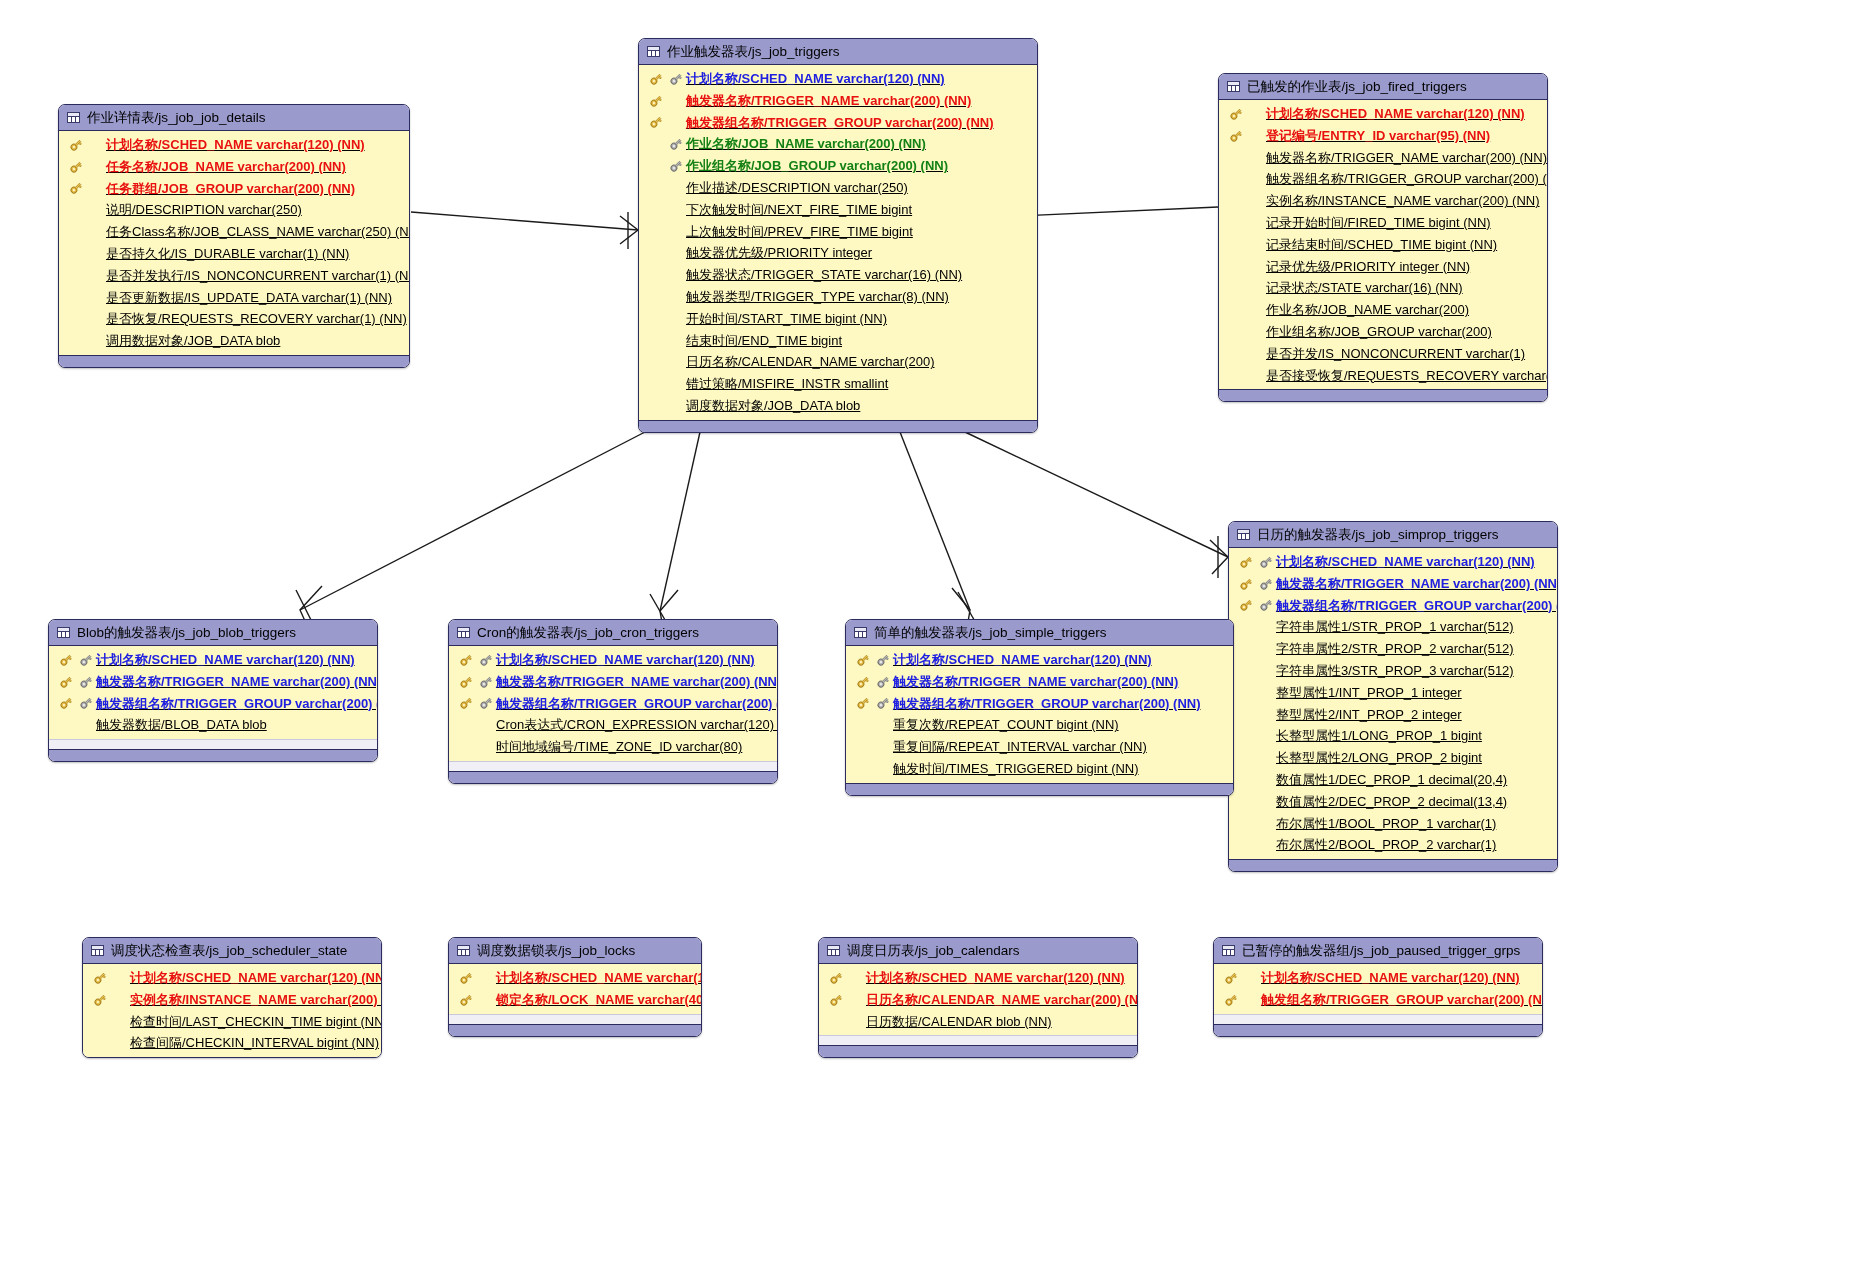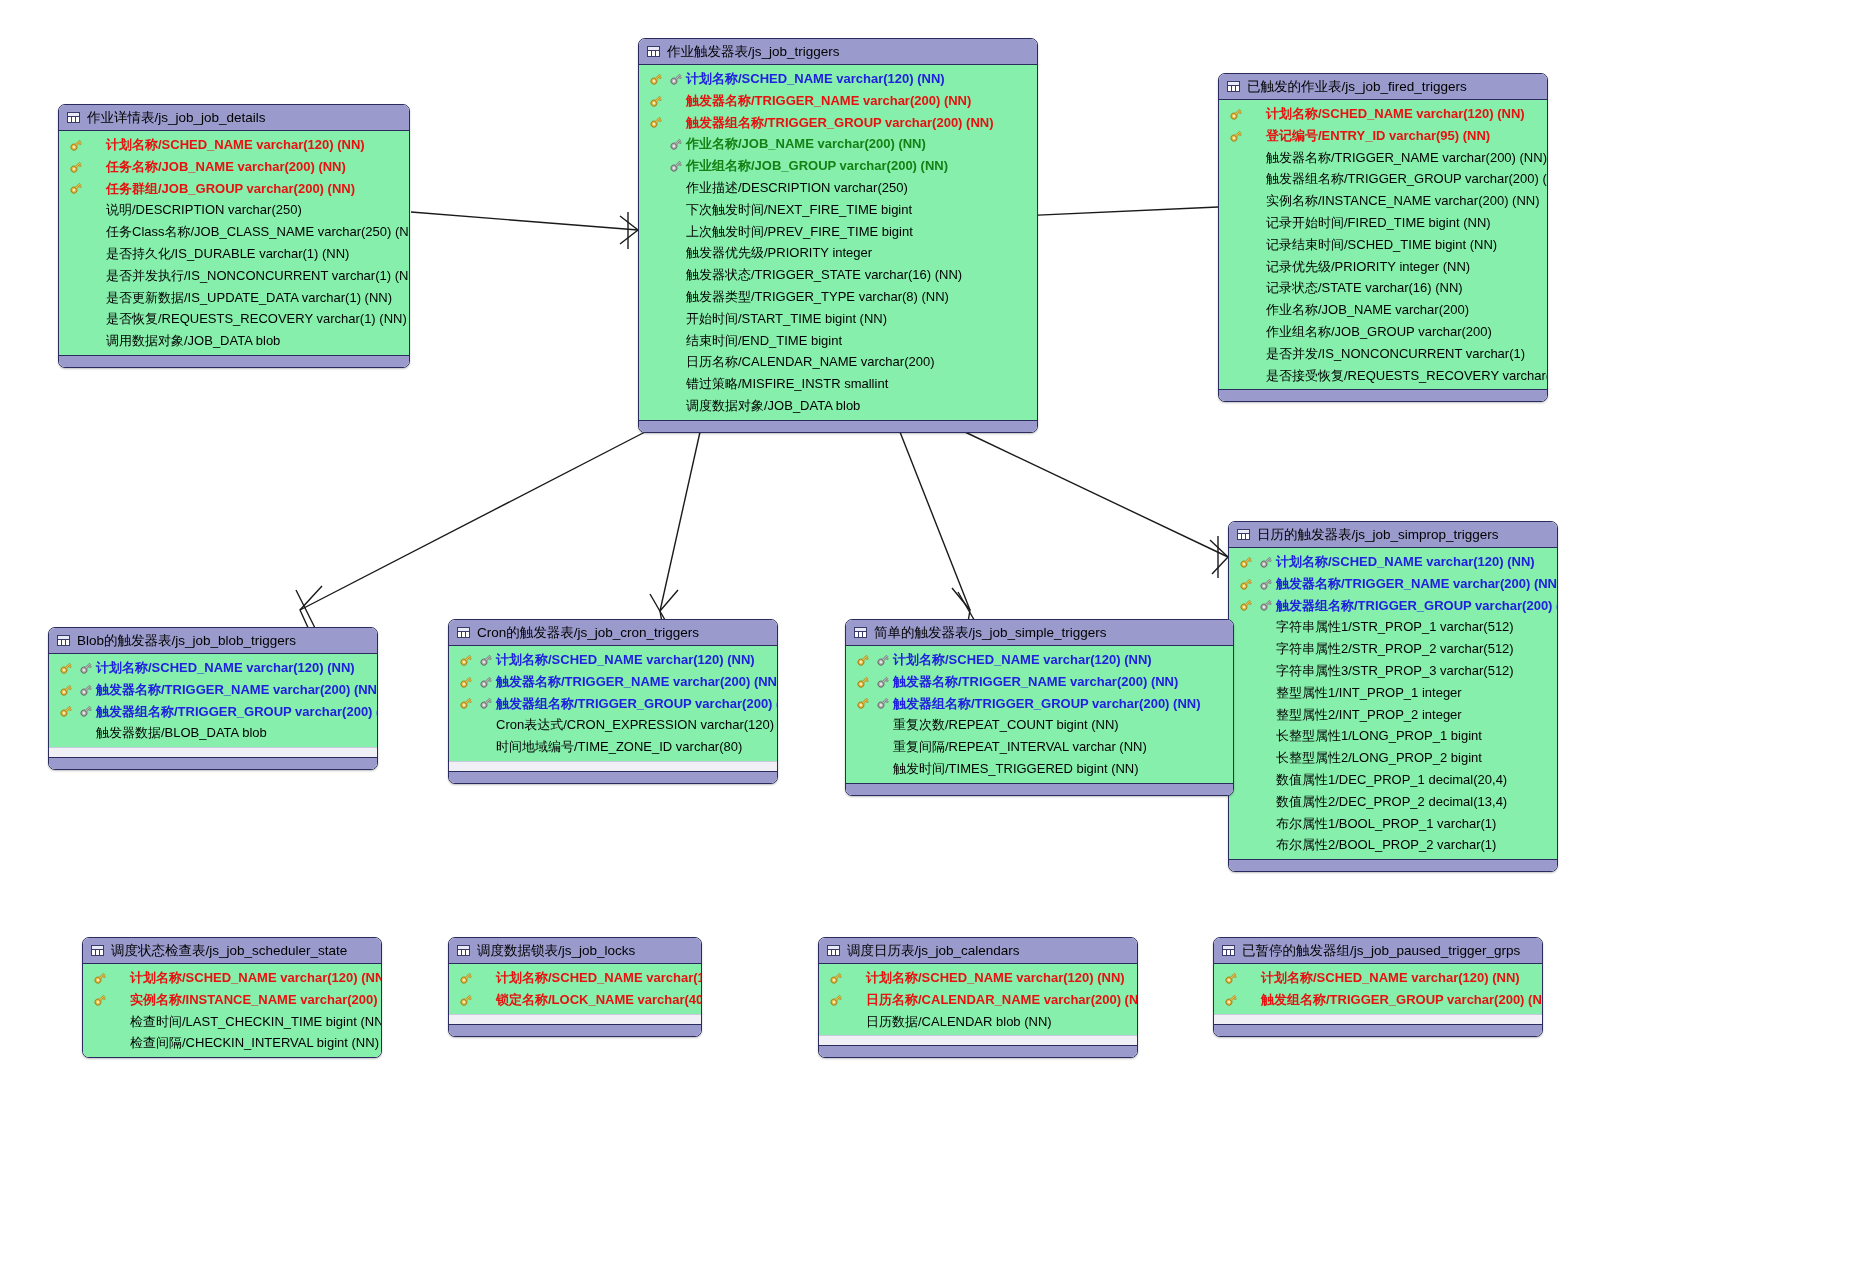--- a/index.html
+++ b/index.html
@@ -41,22 +41,23 @@
     position:relative;
     box-sizing:border-box;
   }
   .tbl-icon:after{
     content:"";position:absolute;left:3px;top:3px;bottom:0;width:1px;background:#3a3a6a;
   }
   .tbl-icon:before{
     content:"";position:absolute;left:7px;top:3px;bottom:0;width:1px;background:#3a3a6a;
   }
   .ent-body{
-    background:#86efac;
+    background:#fef9c3;
     padding:3px 0 3px 0;
+    text-decoration:underline;
   }
   .attr{
     display:flex;align-items:center;
     height:21.8px;
     padding-left:7px;
     font-size:13px;
     white-space:nowrap;
     line-height:21.8px;
   }
   .keyslot{width:20px;flex:0 0 20px;display:flex;align-items:center;justify-content:center;}
@@ -570,21 +571,21 @@
           <span class="attr-text norm">布尔属性1/BOOL_PROP_1 varchar(1)</span>
         </div>
         <div class="attr">
           <span class="keyslot"></span>
           <span class="keyslot"></span>
           <span class="attr-text norm">布尔属性2/BOOL_PROP_2 varchar(1)</span>
         </div>
       </div>
       <div class="ent-foot"></div>
     </div>
-    <div class="entity" style="left: 48px; top: 619px; width: 330px; margin-top: 8px;">
+    <div class="entity" style="left: 48px; top: 619px; width: 330px;">
       <div class="ent-head">
         <span class="tbl-icon"></span>
         <span>Blob的触发器表/js_job_blob_triggers</span>
       </div>
       <div class="ent-body">
         <div class="attr">
           <span class="keyslot">
             <svg width="14" height="14" viewBox="0 0 14 14">
               <g transform="rotate(-45 7 7)">
                 <circle cx="4.1" cy="7" r="2.9" fill="#e8c04a" stroke="#a8801c" stroke-width="1"></circle>

